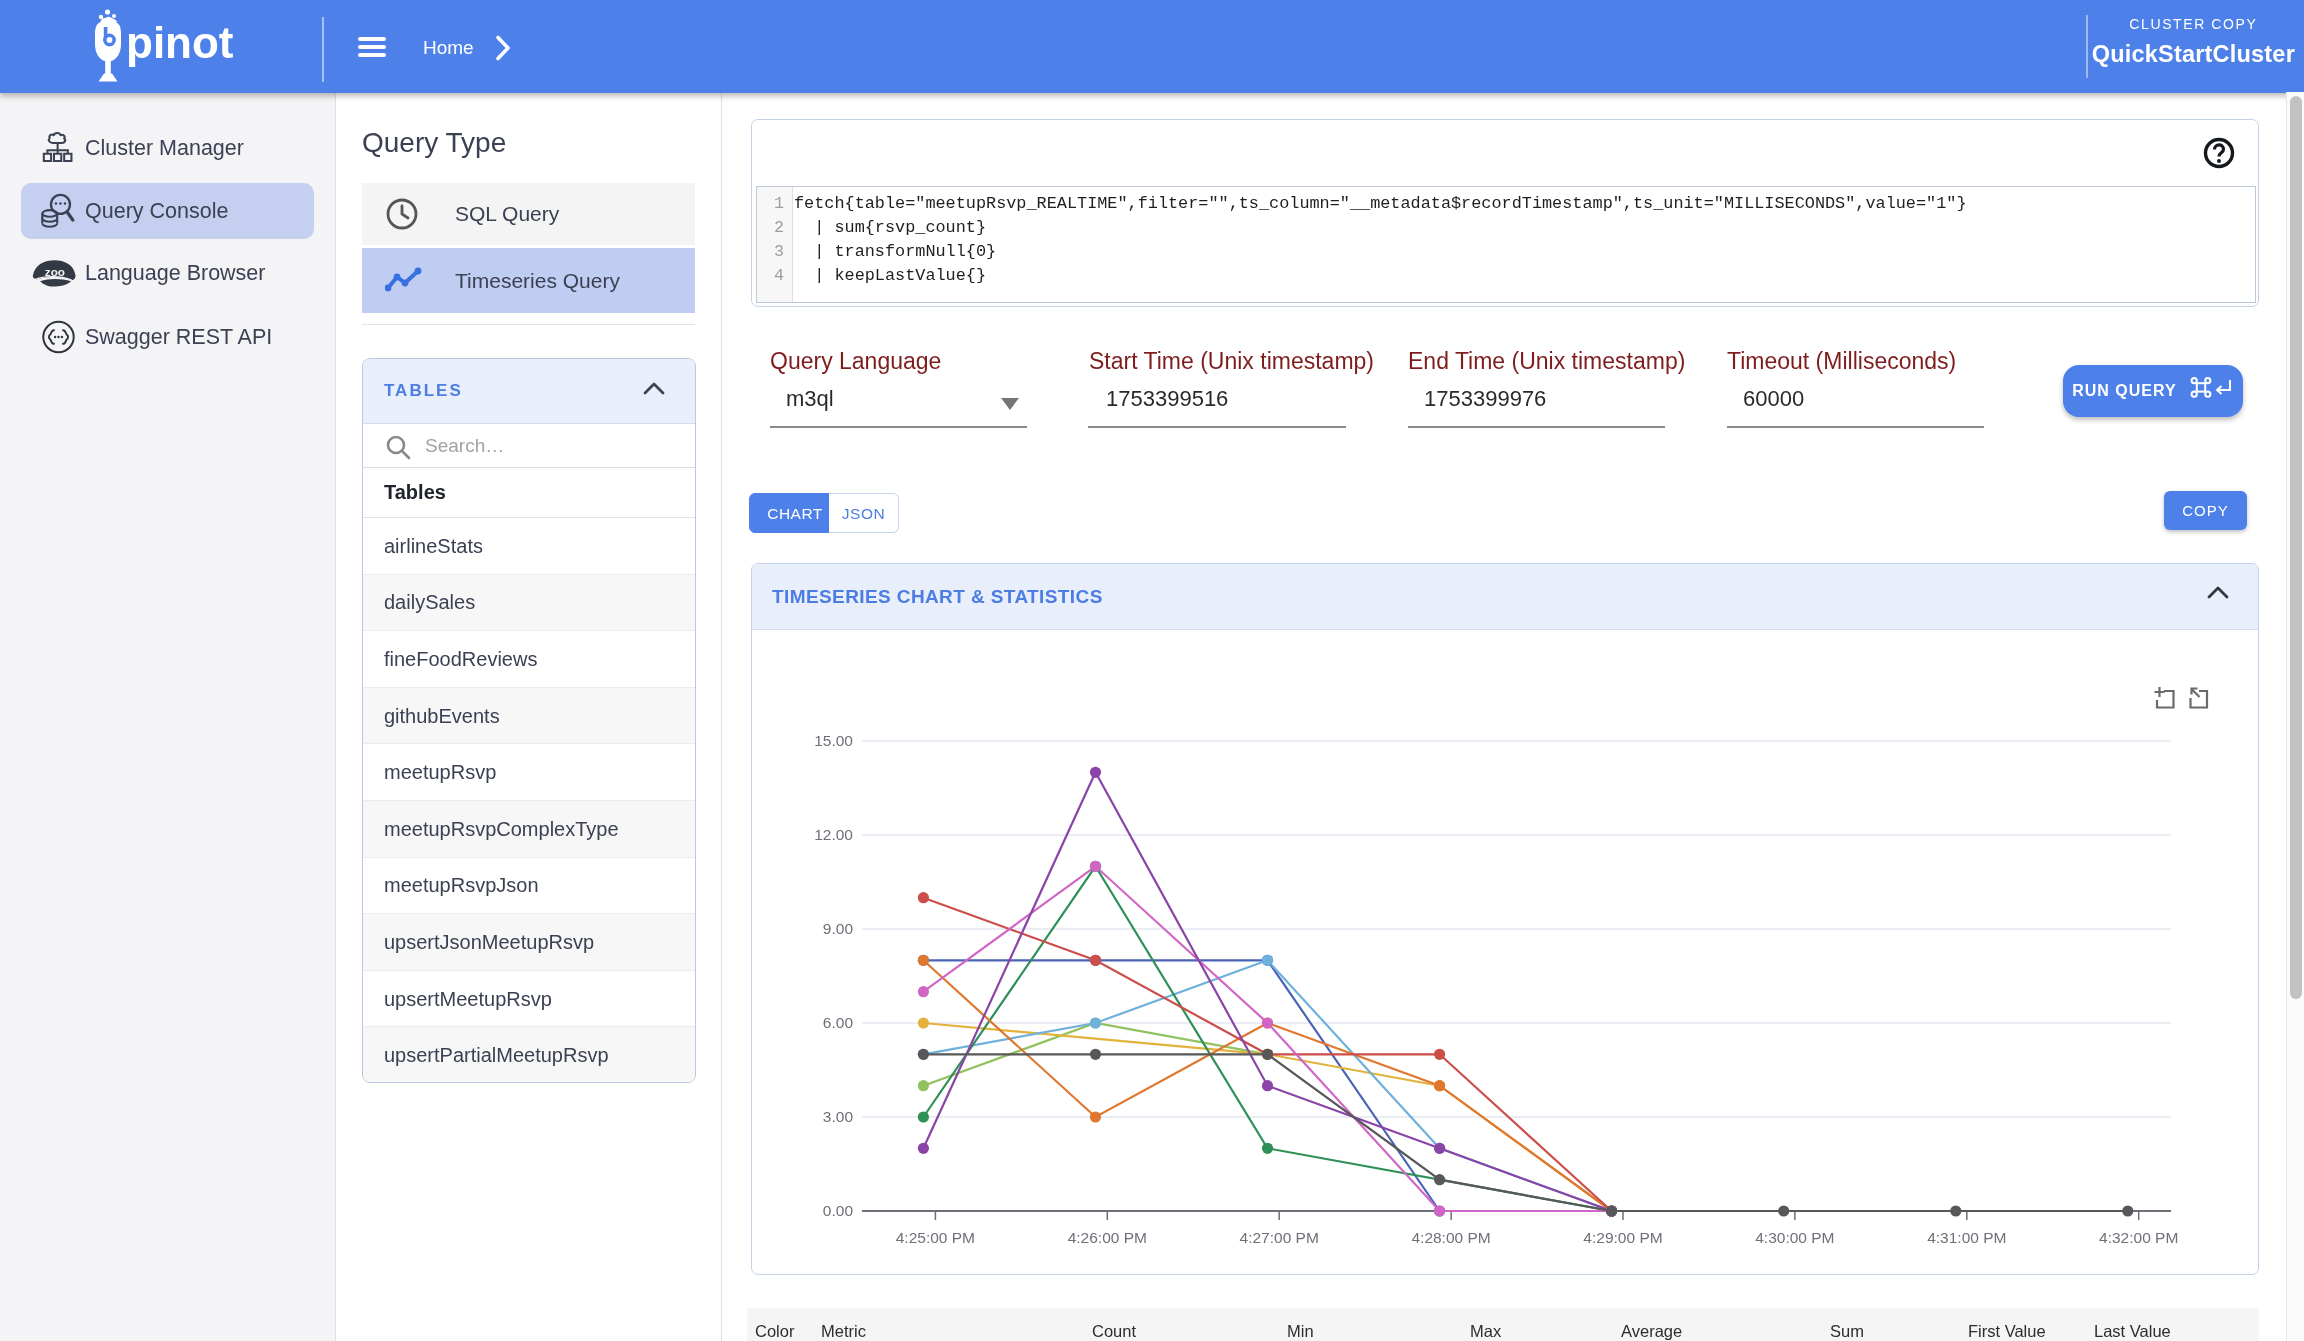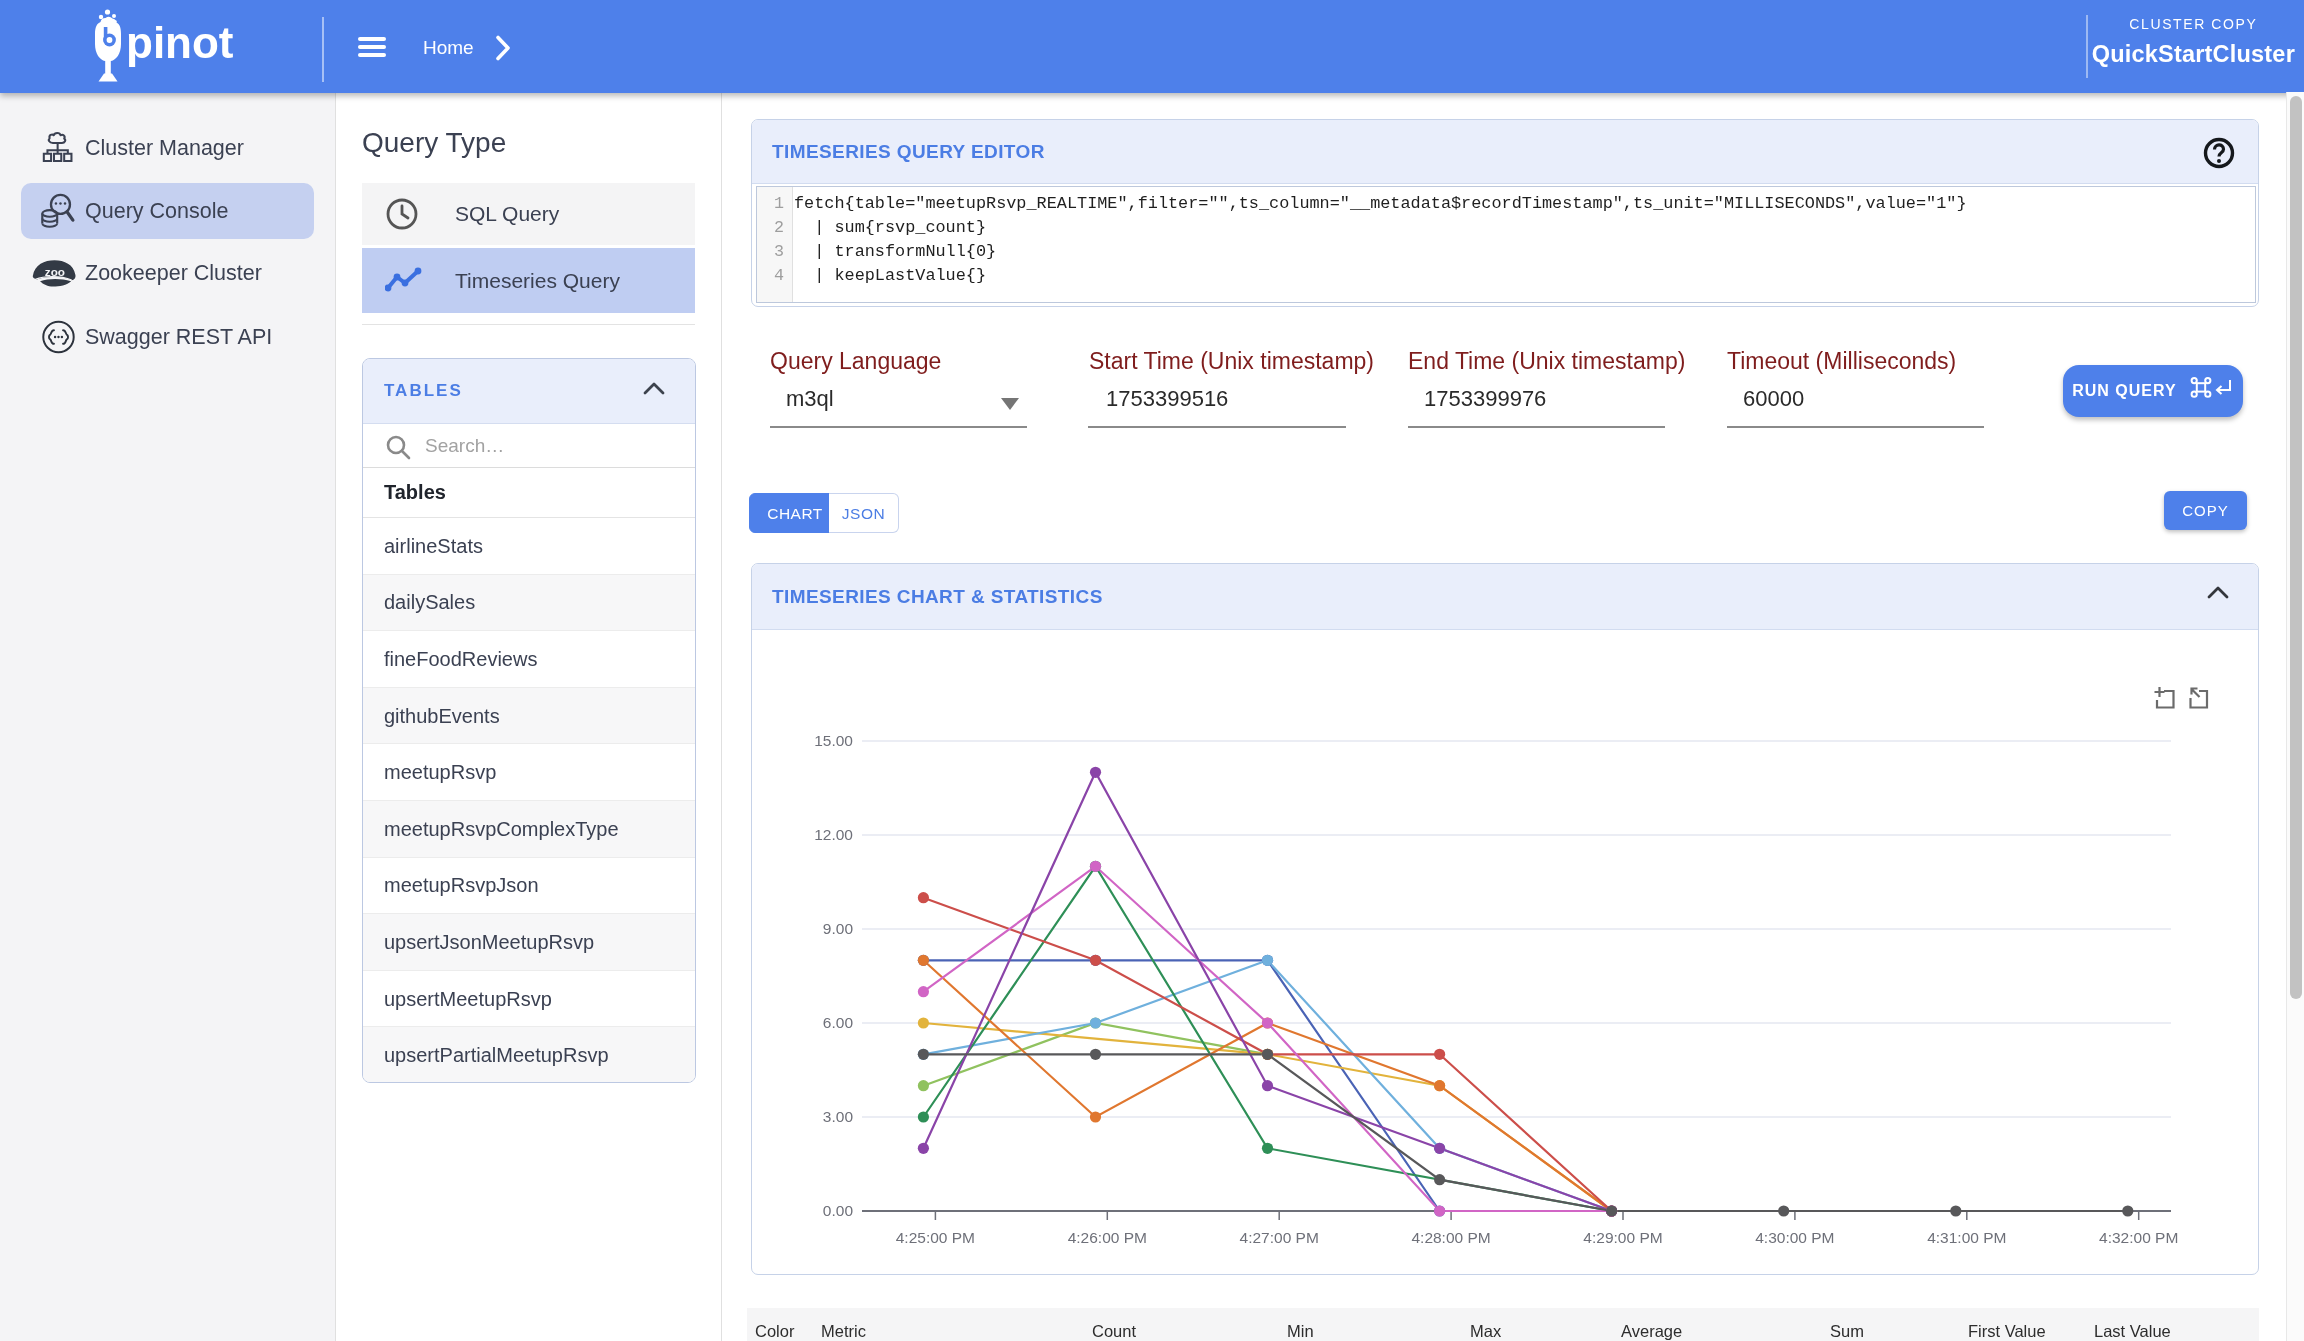--- a/index.html
+++ b/index.html
@@ -162,21 +162,21 @@
     </svg>
     <div class="txt">Query Console</div>
   </div>
   <div class="sideitem" style="top:153px;">
     <svg class="ico" style="left:31px;" width="47" height="31" viewBox="0 0 52 40" preserveAspectRatio="none">
       <path d="M2 24 C4 9 15 3.5 26 3.5 C37 3.5 47 9 49 22 C50 26 48 29 45 29.5 C38 25.5 30 24.5 22 25 C14 25.5 9 27 6.5 28.5 C3.5 27.5 1.5 26 2 24 Z" fill="#333a45"></path>
       <path d="M5 28 C14 24 32 23 45 29" fill="none" stroke="#f4f4f6" stroke-width="1.6"></path>
       <text x="26.5" y="24.5" text-anchor="middle" font-size="13" font-weight="bold" fill="#f4f4f6" font-family="Liberation Sans">zoo</text>
       <path d="M10 30.5 C20 27 33 27 44.5 30.5 C40 35.5 31 37.5 24.5 37.5 C18.5 37.5 13.5 34.5 10 30.5 Z" fill="#333a45"></path>
     </svg>
-    <div class="txt">Zookeeper Cluster</div>
+    <div class="txt">Language Browser</div>
   </div>
   <div class="sideitem" style="top:217px;">
     <svg class="ico" style="left:41px;" width="35" height="35" viewBox="0 0 46 46">
       <circle cx="23" cy="23" r="20" fill="none" stroke="#2d333d" stroke-width="2.6"></circle>
       <path d="M17 14 C13 14 14 19 12 20 C10 20.8 10 25.2 12 26 C14 27 13 32 17 32" fill="none" stroke="#2d333d" stroke-width="2.6" stroke-linecap="round"></path>
       <path d="M29 14 C33 14 32 19 34 20 C36 20.8 36 25.2 34 26 C32 27 33 32 29 32" fill="none" stroke="#2d333d" stroke-width="2.6" stroke-linecap="round"></path>
       <circle cx="18.5" cy="23" r="1.6" fill="#2d333d"></circle>
       <circle cx="23" cy="23" r="1.6" fill="#2d333d"></circle>
       <circle cx="27.5" cy="23" r="1.6" fill="#2d333d"></circle>
     </svg>
@@ -249,23 +249,20 @@
         <div class="t">upsertMeetupRsvp</div>
       </div>
     <div class="trow alt">
         <div class="t">upsertPartialMeetupRsvp</div>
       </div>
   </div>
 </div>
 
 <div id="main">
   <div class="card" id="card1">
-    <div class="cardhead">
-        <div class="t">TIMESERIES QUERY EDITOR</div>
-      </div>
     <svg id="helpicon" width="32" height="32" viewBox="0 0 32 32">
       <circle cx="16" cy="16" r="13.5" fill="none" stroke="#15181c" stroke-width="3.4"></circle>
       <path d="M11.5 12.5 C11.5 6.5 20.5 6.5 20.5 12.2 C20.5 16 16 15.5 16 19.5" fill="none" stroke="#15181c" stroke-width="3.2"></path>
       <circle cx="16" cy="24" r="2" fill="#15181c"></circle>
     </svg>
     <div id="editor">
       <div id="gutter">
           <div>1</div>
           <div>2</div>
           <div>3</div>

